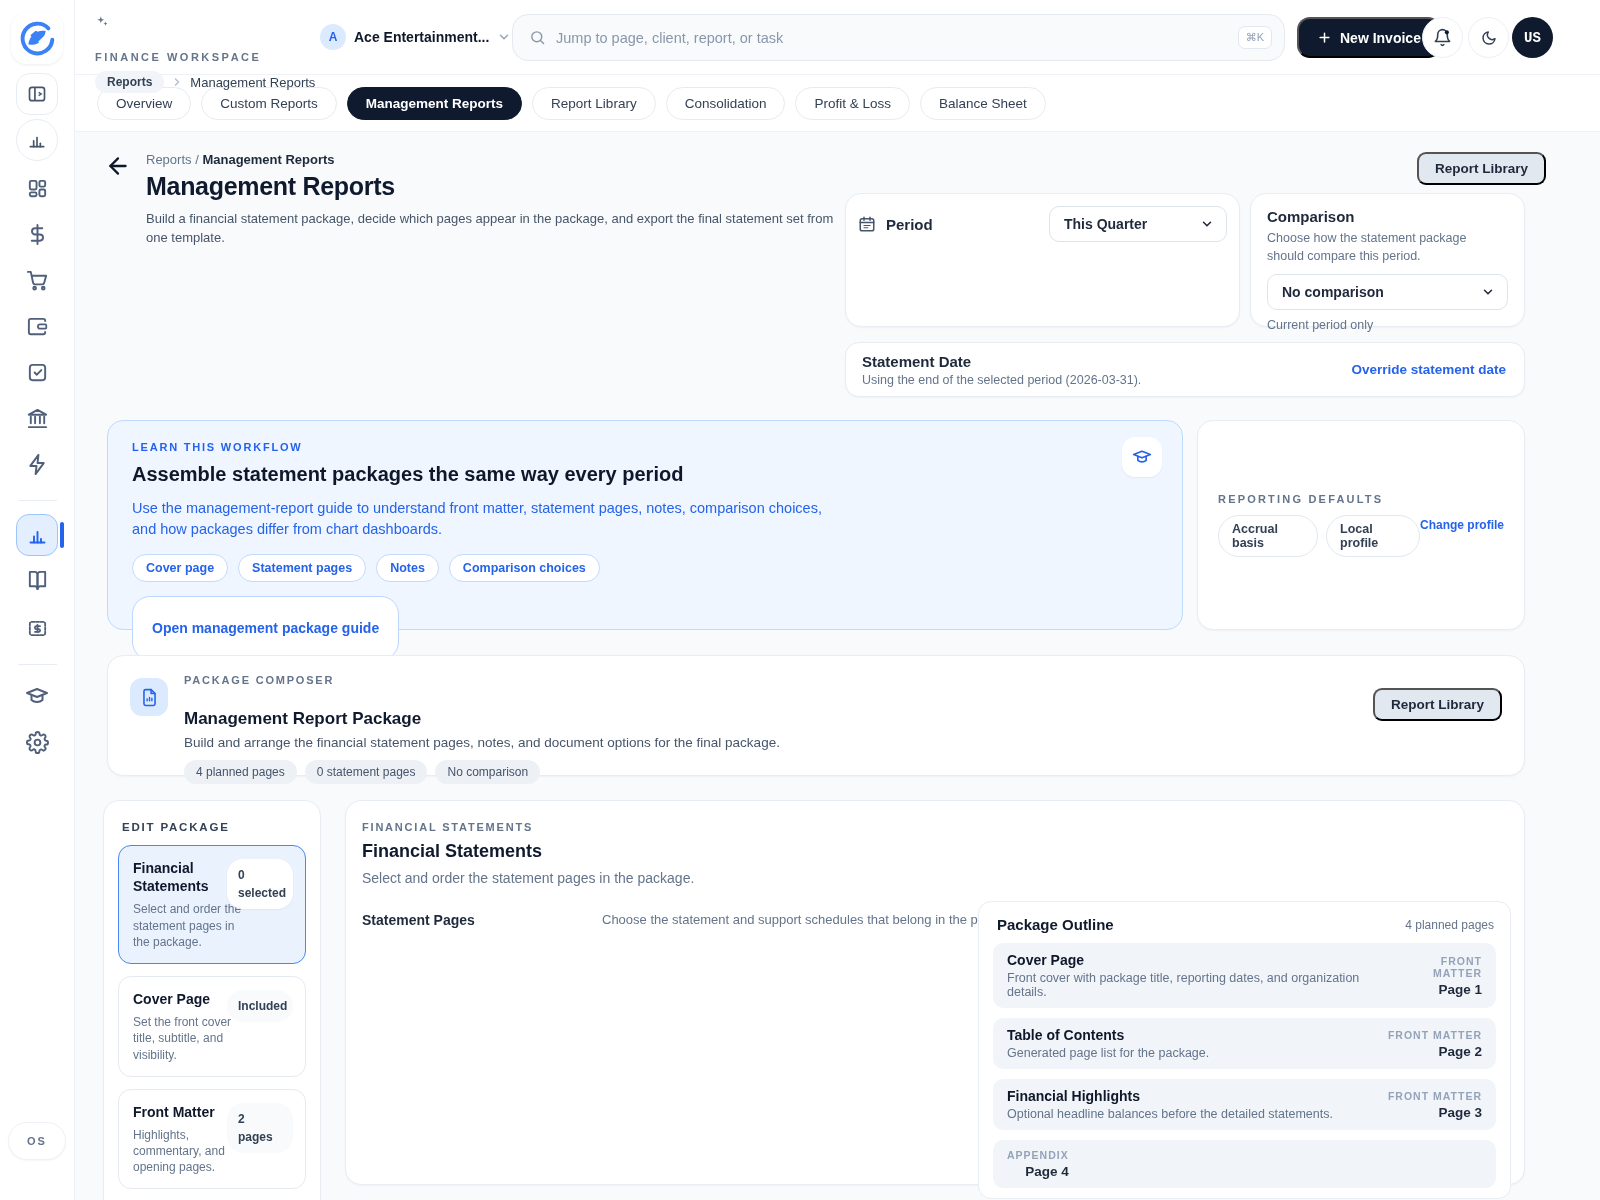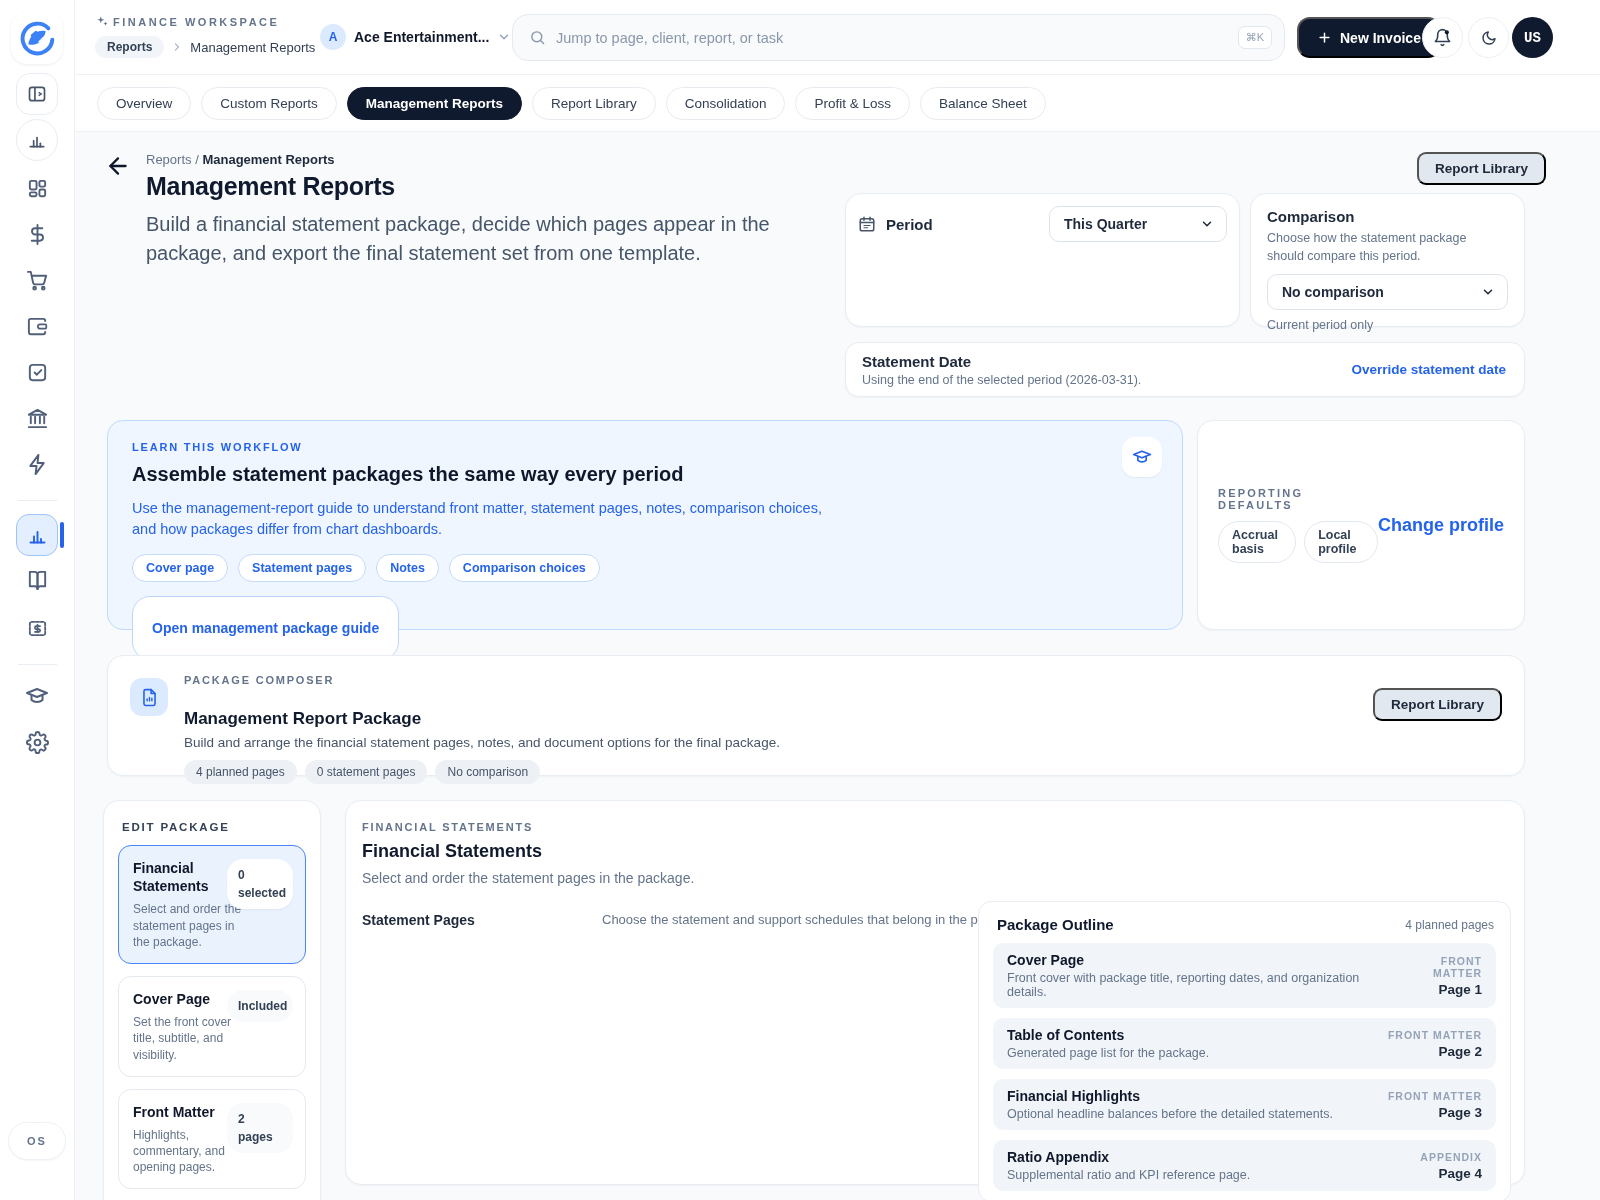--- a/index.html
+++ b/index.html
@@ -15,21 +15,21 @@
   .side-btn.round { border-radius:50%; }
   .side-ic { width:42px; height:32px; color:#51607a; }
   .side-divider { position:absolute; left:18px; width:39px; height:1px; background:#e8edf3; }
   .side-active { top:514px; width:42px; height:42px; background:#e3eefe; border:1px solid #9ec5fb; border-radius:13px; color:#2563eb; }
   .active-pill { position:absolute; left:60px; top:522px; width:4px; height:26px; border-radius:99px; background:#2563eb; }
   .os-pill { top:1122px; width:58px; height:38px; border-radius:99px; border:1px solid #eef2f6; background:#fff; font-size:11px; font-weight:bold; letter-spacing:2px; color:#64748b; box-shadow:0 1px 2px rgba(15,23,42,.04); }
 
   
   #topbar { position:absolute; left:75px; top:0; width:1525px; height:75px; background:#fff; border-bottom:1px solid #eef1f5; z-index:4; }
   .tb { position:absolute; }
-  .ws-row1 { display:flex; align-items:flex-end; gap:4px; color:#64748b; font-size:11px; font-weight:bold; letter-spacing:2.5px; }
+  .ws-row1 { display:flex; align-items:flex-start; gap:23px; color:#64748b; font-size:11px; font-weight:bold; letter-spacing:2.5px;flex-direction:column; }
   .ws-row2 { display:flex; align-items:center; gap:7px; margin-top:8px; }
   .crumb-pill { background:#f1f5f9; border-radius:99px; padding:4px 12px; font-size:12px; font-weight:bold; color:#334155; }
   .crumb-cur { font-size:13px; color:#334155; }
   .client { display:flex; align-items:center; gap:8px; cursor:pointer; }
   .client-avatar { width:26px; height:26px; border-radius:50%; background:#dbeafe; color:#2563eb; font-size:12px; font-weight:bold; display:flex; align-items:center; justify-content:center; }
   .client-name { font-size:14px; font-weight:bold; color:#0f172a; }
   .searchbox { left:437px; top:14px; width:773px; height:47px; background:#f8fafc; border:1px solid #e5eaf0; border-radius:16px; display:flex; align-items:center; padding:0 12px 0 16px; }
   .searchbox input { flex:1; border:none; outline:none; background:transparent; font-size:14.5px; color:#334155; font-family:"Liberation Sans",sans-serif; margin-left:10px; }
   .searchbox input::placeholder { color:#8a97ab; }
   .kbd { border:1px solid #e2e8f0; background:#fff; border-radius:7px; padding:4px 7px; font-size:11px; color:#94a3b8; }
@@ -46,21 +46,21 @@
   #content { position:absolute; left:75px; top:132px; width:1525px; height:1068px; background:#f8fafc; overflow:hidden; }
   .abs { position:absolute; }
   .card { background:#fff; border:1px solid #e8edf3; border-radius:16px; box-shadow:0 1px 2px rgba(15,23,42,.04); }
   .eyebrow { font-size:11px; font-weight:bold; letter-spacing:1.8px; color:#64748b; }
   .link-blue { color:#2563eb; font-weight:bold; cursor:pointer; }
 
   .back-arrow { left:30px; top:21px; width:26px; height:26px; color:#0f172a; cursor:pointer; }
   .pg-crumb { left:71px; top:20px; font-size:13px; color:#64748b; }
   .pg-crumb b { color:#1e293b; }
   .pg-title { left:71px; top:40px; font-size:25px; font-weight:bold; color:#101a2e; letter-spacing:-0.3px; }
-  .pg-desc { left:71px; top:78px; width:695px; font-size:20px; line-height:1.45; color:#475569; }
+  .pg-desc { left:71px; top:78px; width:695px; font-size:13px; line-height:1.45; color:#475569; }
   .btn-grey { background:#e2e8f0; border-radius:9px; padding:7px 16px; font-size:13.5px; font-weight:bold; color:#1e293b; cursor:pointer; white-space:nowrap; }
 
   .period-card { left:770px; top:61px; width:395px; height:134px; padding:12px; }
   .period-row { display:flex; align-items:center; justify-content:space-between; }
   .period-label { display:flex; align-items:center; gap:10px; font-size:15px; font-weight:bold; color:#1e293b; }
   .select { display:flex; align-items:center; justify-content:space-between; gap:20px; border:1px solid #dde4ec; border-radius:10px; background:#fff; padding:9px 12px 9px 14px; font-size:14px; font-weight:bold; color:#1e293b; cursor:pointer; }
   .period-select { width:178px; }
 
   .cmp-card { left:1175px; top:61px; width:275px; height:134px; padding:14px 16px; }
   .cmp-title { font-size:15px; font-weight:bold; color:#1e293b; }
@@ -77,21 +77,21 @@
   .banner .eyebrow { color:#2563eb; }
   .banner-title { margin-top:10px; font-size:20px; font-weight:bold; color:#0f172a; }
   .banner-link { margin-top:12px; width:700px; font-size:14.5px; line-height:1.45; color:#2563eb; cursor:pointer; }
   .chip-row { display:flex; gap:10px; margin-top:14px; }
   .chip-blue { background:#fff; border:1px solid #c4dbfc; border-radius:99px; padding:6px 13px; font-size:12.5px; font-weight:bold; color:#2563eb; }
   .banner-cta { display:inline-block; margin-top:14px; background:#fff; border:1px solid #bcd7fc; border-radius:18px; padding:23px 19px; font-size:14px; font-weight:bold; color:#2563eb; cursor:pointer; }
   .banner-badge { position:absolute; right:20px; top:16px; width:40px; height:40px; background:#fff; border-radius:13px; display:flex; align-items:center; justify-content:center; color:#2563eb; box-shadow:0 1px 2px rgba(15,23,42,.06); }
 
   .defaults-card { left:1122px; top:288px; width:328px; height:210px; display:flex; align-items:center; justify-content:space-between; padding:0 20px; }
   .chip-grey-b { background:#fff; border:1px solid #e2e8f0; border-radius:99px; padding:6px 13px; font-size:12.5px; font-weight:bold; color:#334155; }
-  .defaults-link { font-size:18px; white-space:nowrap; }
+  .defaults-link { font-size:12px; white-space:nowrap; }
 
   .composer { left:32px; top:523px; width:1418px; height:121px; padding:18px 22px; display:flex; align-items:flex-start; gap:16px; }
   .composer-ic { width:38px; height:38px; border-radius:12px; background:#dbeafe; color:#2563eb; display:flex; align-items:center; justify-content:center; margin-top:4px; }
   .composer-title { margin-top:23px; font-size:17px; font-weight:bold; color:#101a2e; }
   .composer-desc { margin-top:6px; font-size:13.5px; color:#475569; }
   .chip-grey { background:#edf1f6; border-radius:99px; padding:5px 12px; font-size:12px; color:#475569; }
   .composer-chips { display:flex; gap:8px; margin-top:10px; }
 
   .editpkg { left:28px; top:668px; width:218px; height:1080px; padding:16px 14px; border-radius:16px; }
   .editpkg-title { font-size:11.5px; font-weight:bold; letter-spacing:1.8px; color:#334155; margin:4px 0 12px 4px; }
@@ -489,24 +489,20 @@
           <div class="oi-desc">Optional headline balances before the detailed statements.</div>
         </div>
         <div>
           <div class="oi-cat">FRONT MATTER</div>
           <div class="oi-page">Page 3</div>
         </div>
       </div>
 
       <div class="outline-item">
         <div>
-          <div class="oi-title">Ratio Appendix</div>
-          <div class="oi-desc">Supplemental ratio and KPI reference page.</div>
-        </div>
-        <div>
           <div class="oi-cat">APPENDIX</div>
           <div class="oi-page">Page 4</div>
         </div>
       </div>
     </div>
   </section>
 
 </main>
 
 </body></html>

